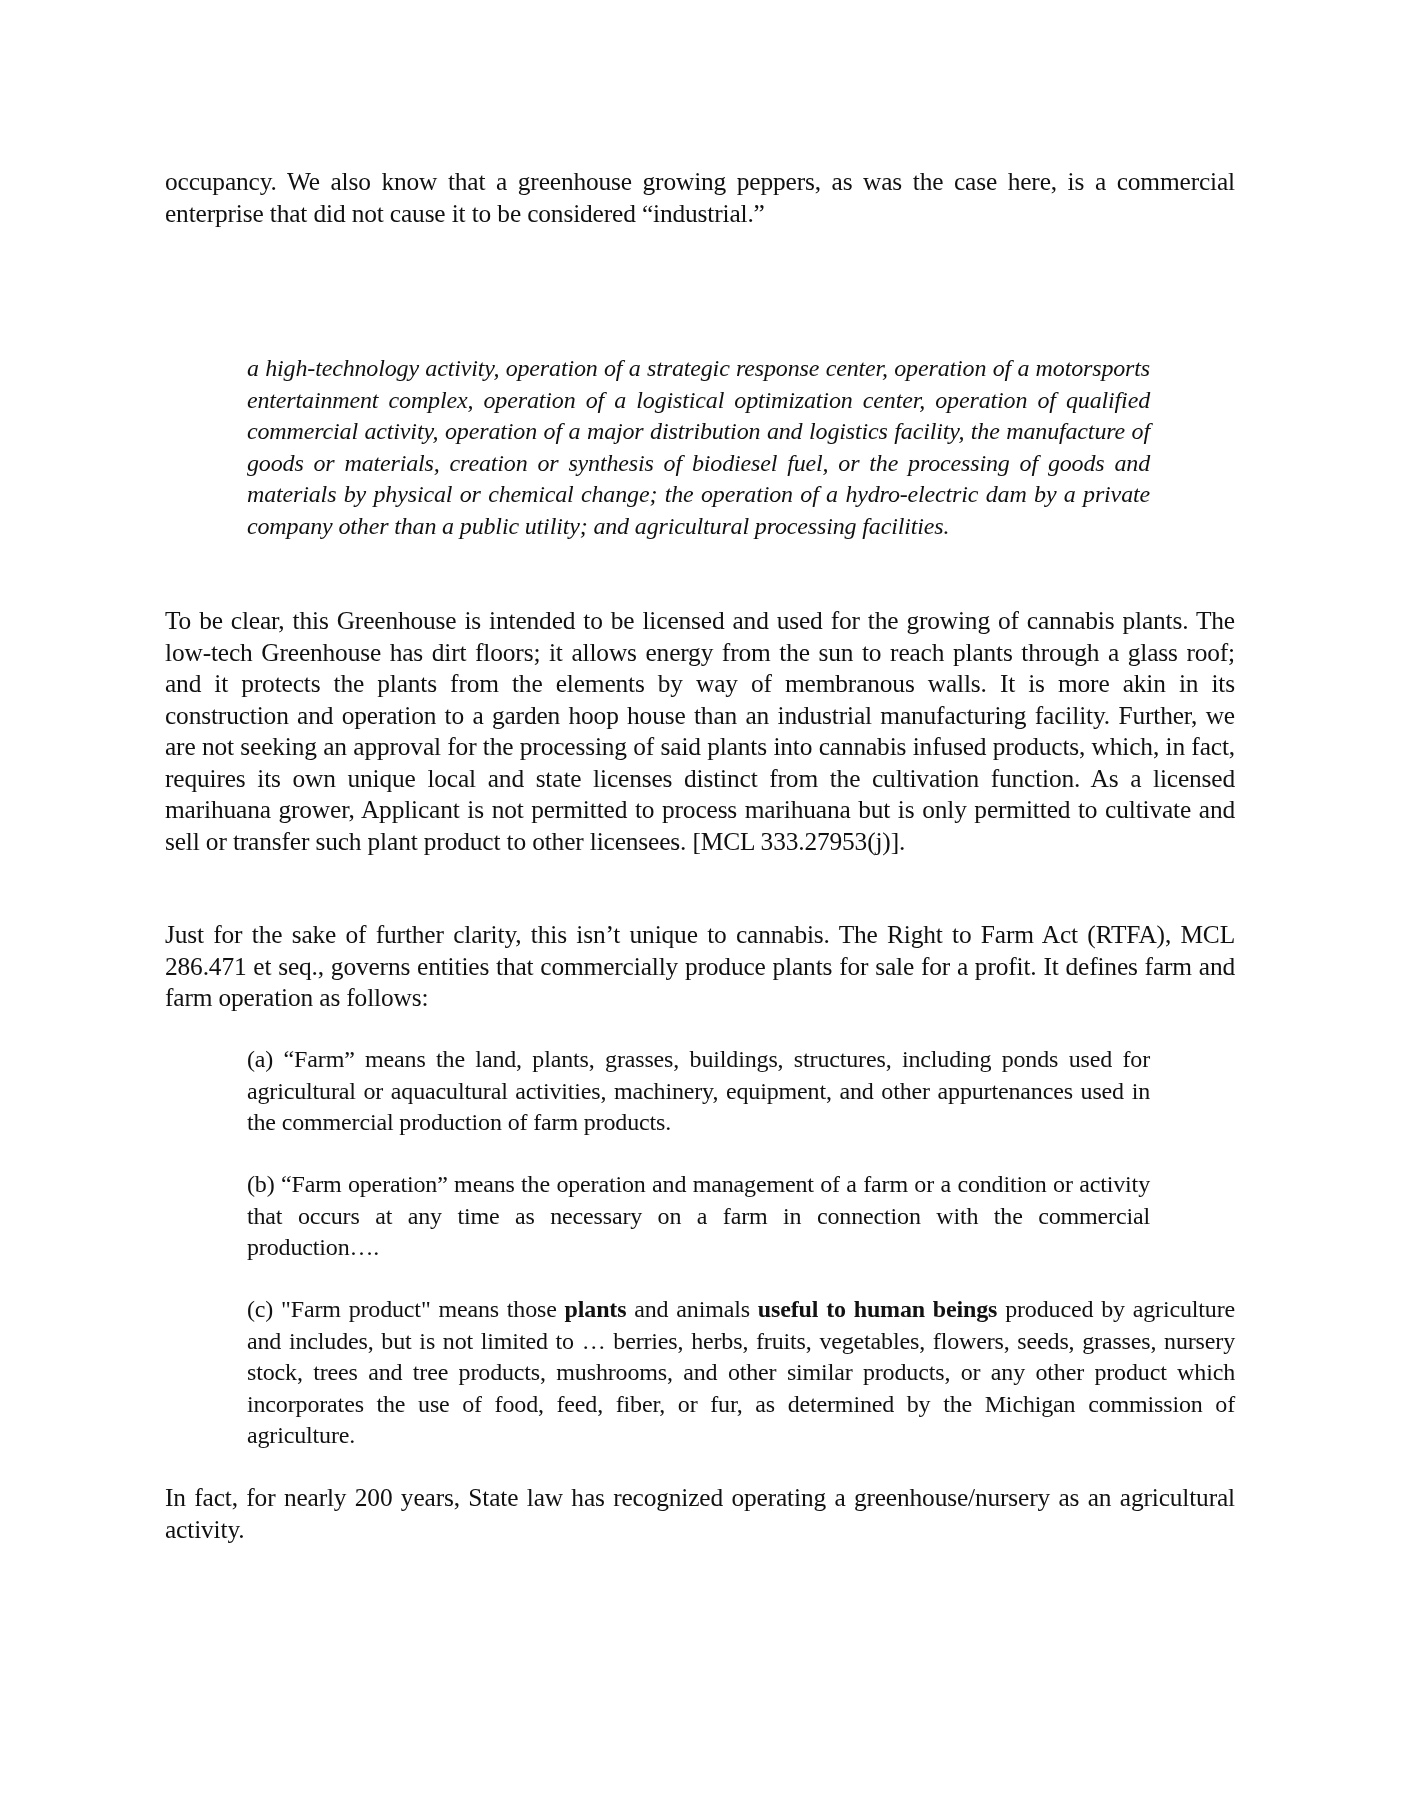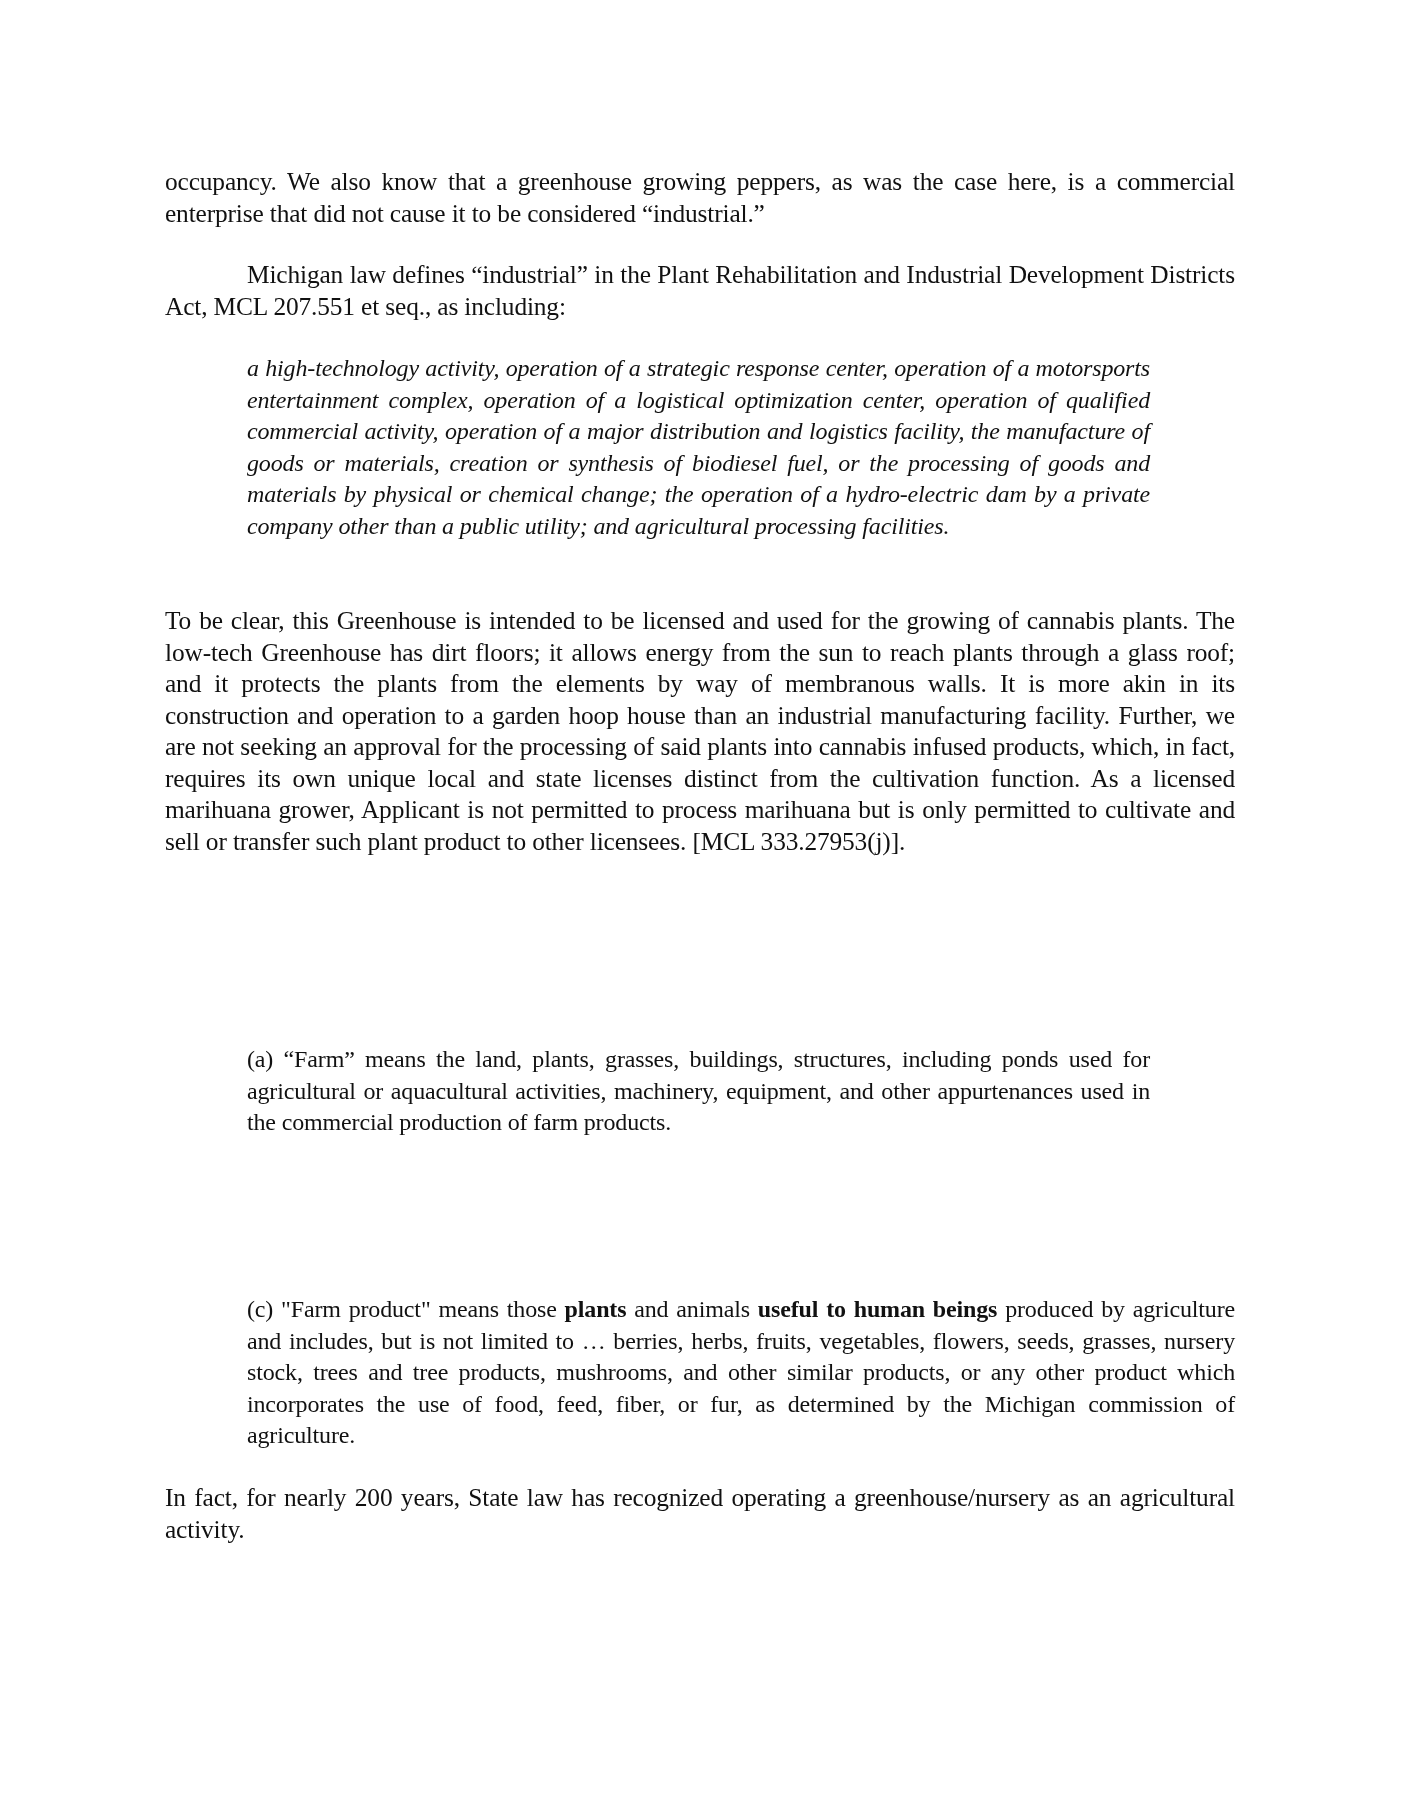--- a/index.html
+++ b/index.html
@@ -47,27 +47,28 @@
     .quote.wide { width: 988px; }
     b { font-weight: bold; }
   </style>
 </head>
 <body>
 
 <div class="page">
 
   <p class="para" style="top:166px;">occupancy. We also know that a greenhouse growing peppers, as was the case here, is a commercial enterprise that did not cause it to be considered “industrial.”</p>
 
-  <p class="para indent" style="top:259px;">Michigan law defines “industrial” in the Plant Rehabilitation and Industrial Development Districts Act, MCL 207.551 et seq., as including:</p>
 
   <p class="quote italic" style="top:353px;">a high-technology activity, operation of a strategic response center, operation of a motorsports entertainment complex, operation of a logistical optimization center, operation of qualified commercial activity, operation of a major distribution and logistics facility, the manufacture of goods or materials, creation or synthesis of biodiesel fuel, or the processing of goods and materials by physical or chemical change; the operation of a hydro-electric dam by a private company other than a public utility; and agricultural processing facilities.</p>
 
   <p class="para" style="top:605px;">To be clear, this Greenhouse is intended to be licensed and used for the growing of cannabis plants. The low-tech Greenhouse has dirt floors; it allows energy from the sun to reach plants through a glass roof; and it protects the plants from the elements by way of membranous walls.  It is more akin in its construction and operation to a garden hoop house than an industrial manufacturing facility. Further, we are not seeking an approval for the processing of said plants into cannabis infused products, which, in fact, requires its own unique local and state licenses distinct from the cultivation function. As a licensed marihuana grower, Applicant is not permitted to process marihuana but is only permitted to cultivate and sell or transfer such plant product to other licensees.  [MCL 333.27953(j)].</p>
 
+  <p class="para" style="top:919px;">Just for the sake of further clarity, this isn’t unique to cannabis.  The Right to Farm Act (RTFA), MCL 286.471 et seq., governs entities that commercially produce plants for sale for a profit.  It defines farm and farm operation as follows:</p>
 
   <p class="quote" style="top:1044px;">(a) “Farm” means the land, plants, grasses, buildings, structures, including ponds used for agricultural or aquacultural activities, machinery, equipment, and other appurtenances used in the commercial production of farm products.</p>
 
+  <p class="quote" style="top:1169px;">(b) “Farm operation” means the operation and management of a farm or a condition or activity that occurs at any time as necessary on a farm in connection with the commercial production….</p>
 
   <p class="quote wide" style="top:1294px;"><span>(c)  "Farm product" means those </span><b>plants</b><span> and animals </span><b>useful to human beings</b><span> produced by agriculture and includes, but is not limited to … berries, herbs, fruits, vegetables, flowers, seeds, grasses, nursery stock, trees and tree products, mushrooms, and other similar products, or any other product which incorporates the use of food, feed, fiber, or fur, as determined by the Michigan commission of agriculture.</span></p>
 
   <p class="para" style="top:1482px;">In fact, for nearly 200 years, State law has recognized operating a greenhouse/nursery as an agricultural activity.</p>
 
 </div>
 
 </body></html>

